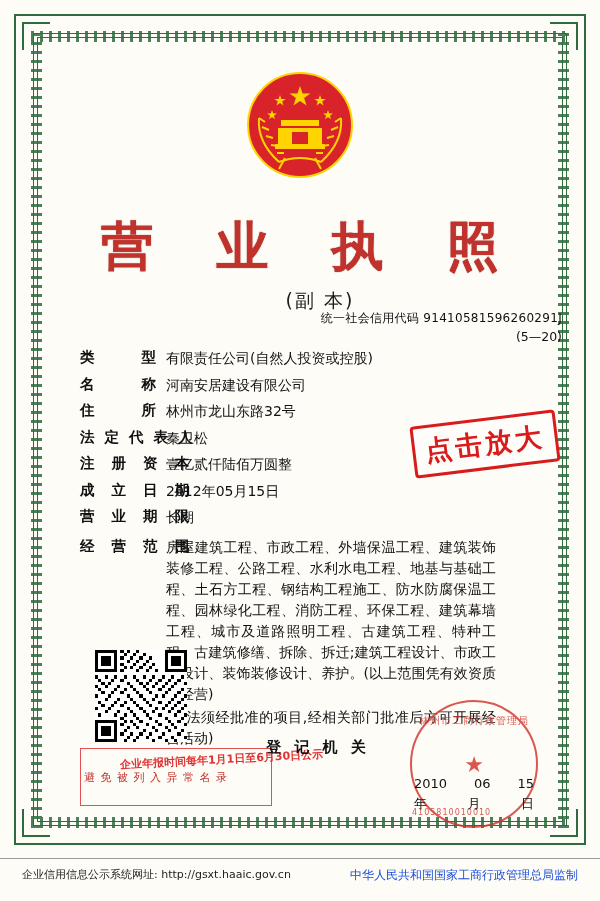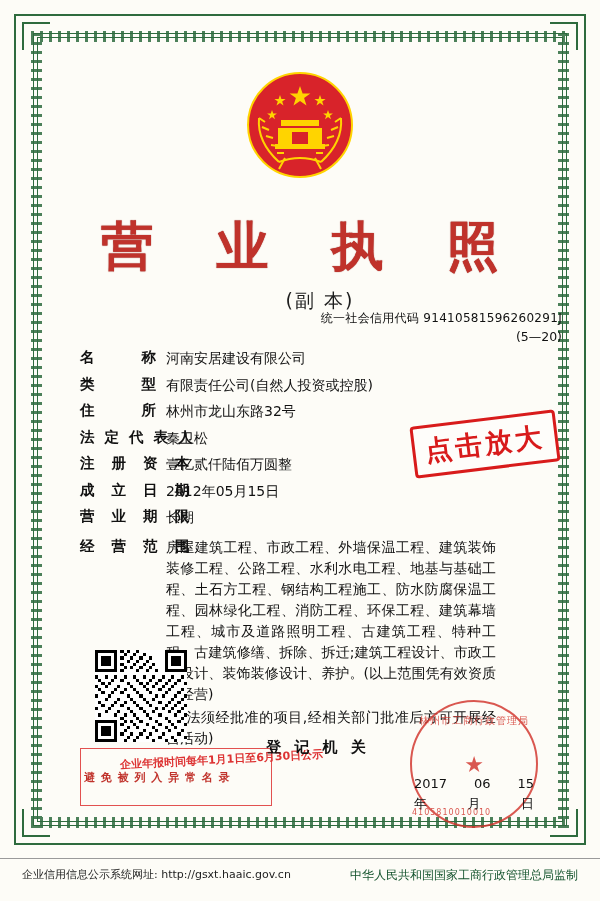--- a/index.html
+++ b/index.html
@@ -101,21 +101,21 @@
     background:rgba(255,255,255,.35);
   }
 
   
   .qr{
     position:absolute;left:95px;top:650px;width:92px;height:92px;
     background:#fff;
   }
   .qr-note1{
     position:absolute;left:84px;top:770px;
-    font-size:11px;color:#c0322b;font-weight:bold;letter-spacing:1px;
+    font-size:11px;color:#c0322b;font-weight:normal;letter-spacing:1px;
   }
   .qr-note2{
     position:absolute;left:84px;top:787px;
     font-size:10.5px;color:#c0322b;
   }
   .qr-redbox{
     position:absolute;left:80px;top:748px;width:190px;height:56px;
     border:1.5px solid #d33;opacity:.85;
   }
   .qr-redtext{
@@ -161,21 +161,21 @@
 
   
   .footer{
     position:absolute;left:0;right:0;bottom:12px;height:30px;
     border-top:1px solid #9a9a9a;
   }
   .footer-left{
     position:absolute;left:22px;top:8px;font-size:11px;color:#222;
   }
   .footer-right{
-    position:absolute;right:22px;top:8px;font-size:12px;color:#14532d;
+    position:absolute;right:22px;top:8px;font-size:12px;color:#1d4ed8;
   }
 </style>
 </head>
 <body>
 
 <div class="page">
 
   <div class="frame-outer"></div>
   <div class="frame-pattern"></div>
   <div class="frame-inner"></div>
@@ -217,26 +217,26 @@
     </svg>
   </div>
 
   <div class="title">营 业 执 照</div>
   <div class="subtitle">(副  本)</div>
   <div class="code-line">统一社会信用代码 91410581596260291J</div>
   <div class="code-sub">(5—20)</div>
 
   <div class="fields">
     <div class="row">
+      <div class="lbl">类　　型</div>
+      <div class="val">有限责任公司(自然人投资或控股)</div>
+    </div>
+    <div class="row">
       <div class="lbl">名　　称</div>
       <div class="val">河南安居建设有限公司</div>
-    </div>
-    <div class="row">
-      <div class="lbl">类　　型</div>
-      <div class="val">有限责任公司(自然人投资或控股)</div>
     </div>
     <div class="row">
       <div class="lbl">住　　所</div>
       <div class="val">林州市龙山东路32号</div>
     </div>
     <div class="row">
       <div class="lbl sp2">法定代表人</div>
       <div class="val">秦卫松</div>
     </div>
     <div class="row">
@@ -464,21 +464,21 @@
 
   <div class="registry">登 记 机 关</div>
 
   <div class="seal">
     <div class="seal-text-top">林州市工商行政管理局</div>
     <div class="seal-star">★</div>
     <div class="seal-text-bottom">4105810010010</div>
   </div>
 
   <div class="date-row">
-    <span>2017</span>
+    <span>2010</span>
     <span>06</span>
     <span>15</span>
   </div>
   <div class="date-row2">
     <span>年</span>
     <span>月</span>
     <span>日</span>
   </div>
 
   <div class="footer">

